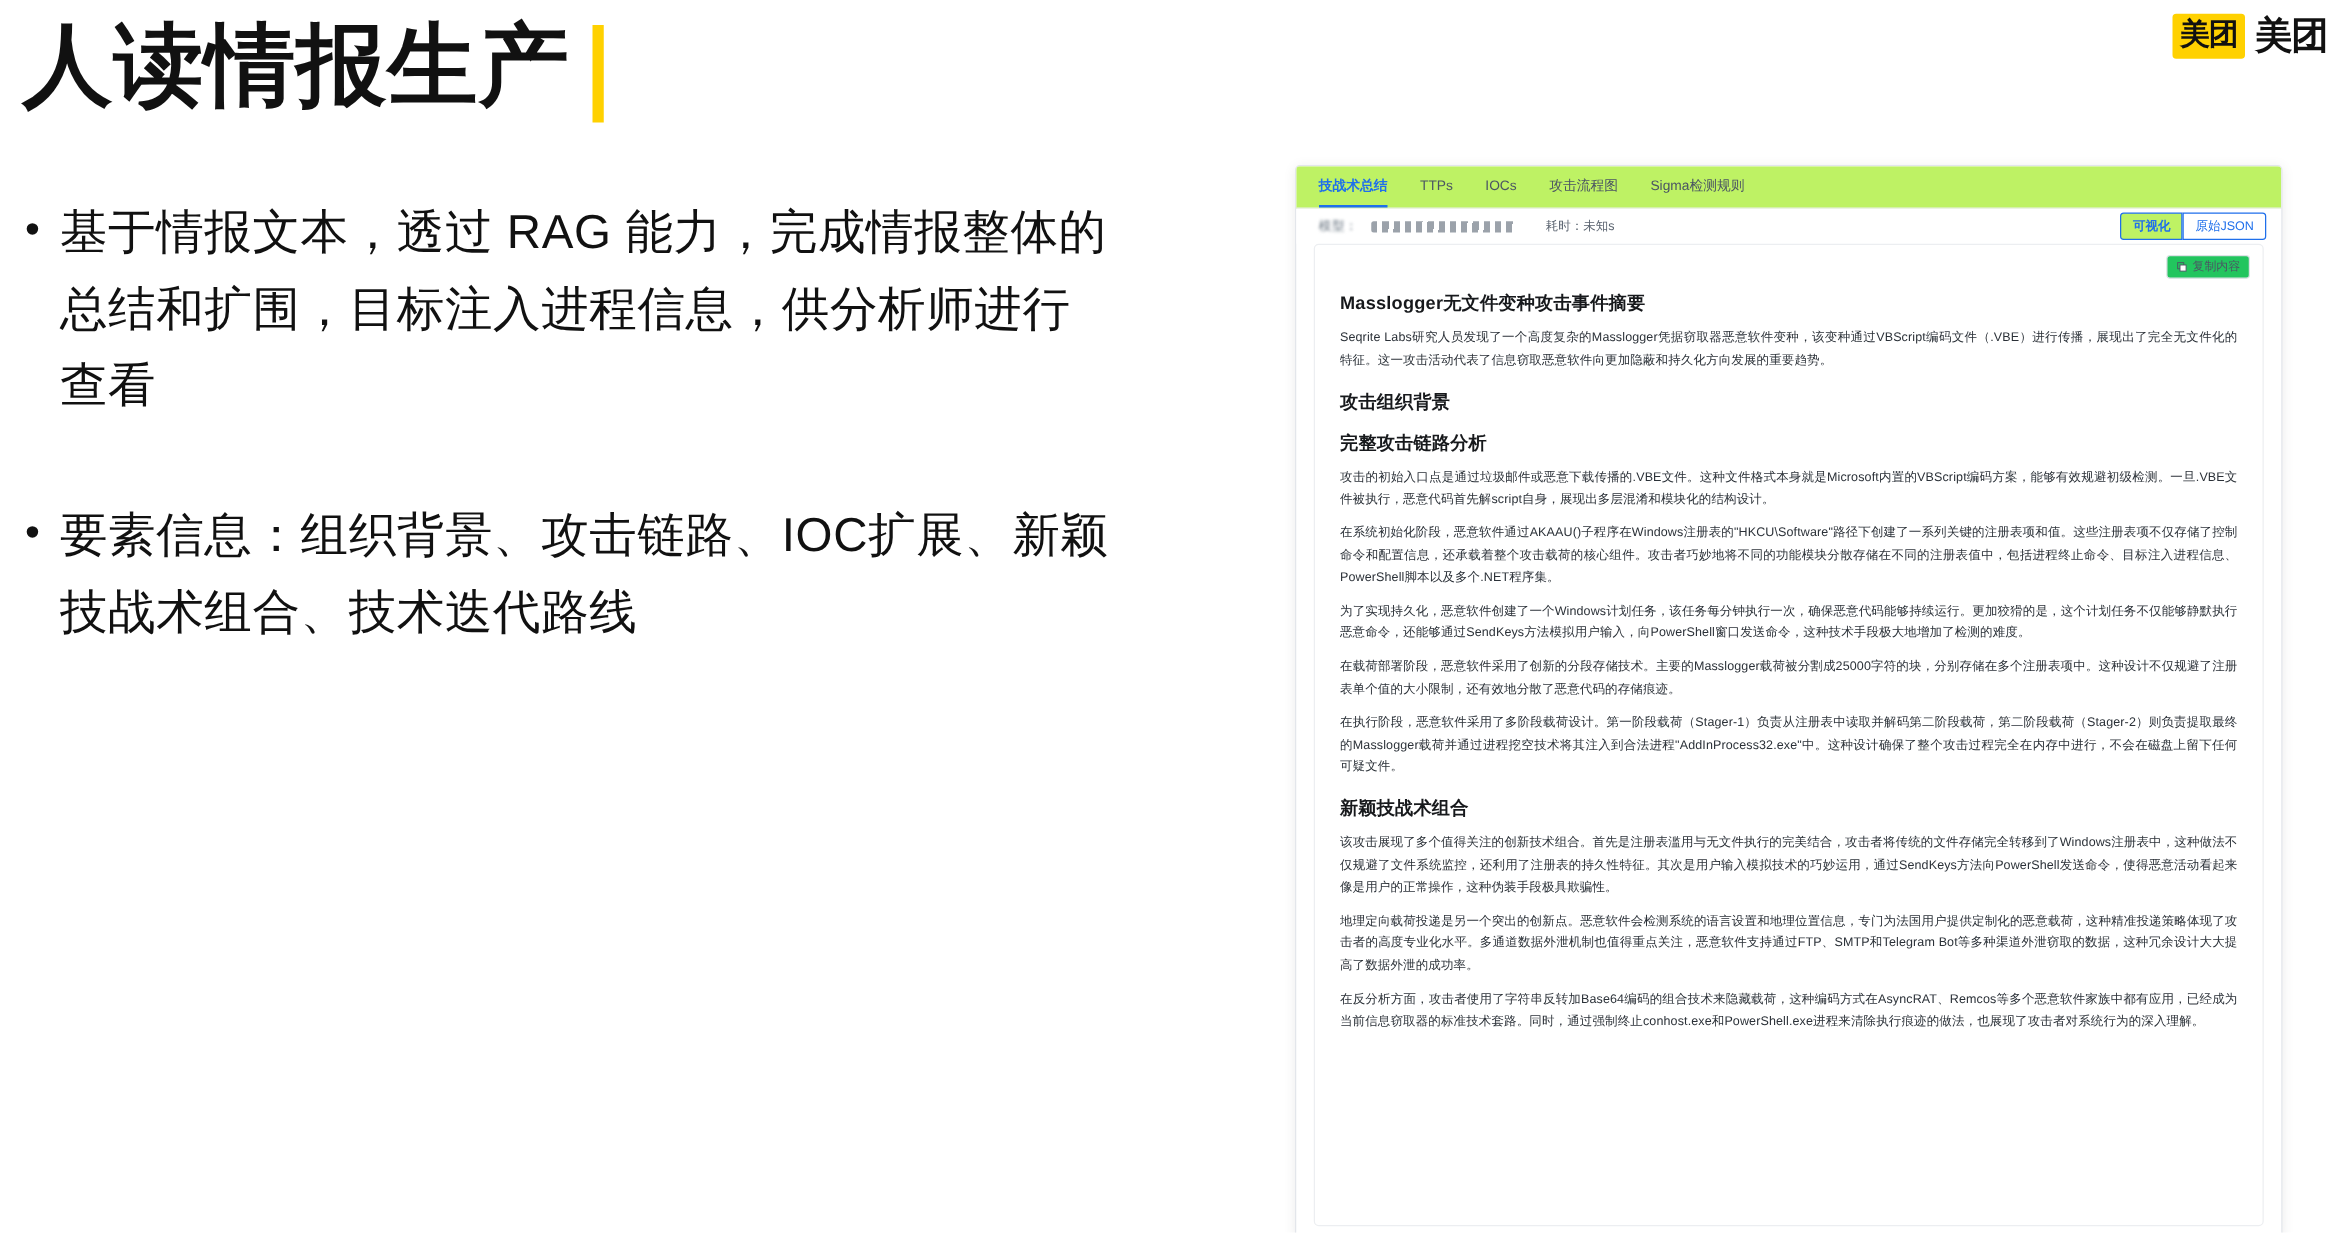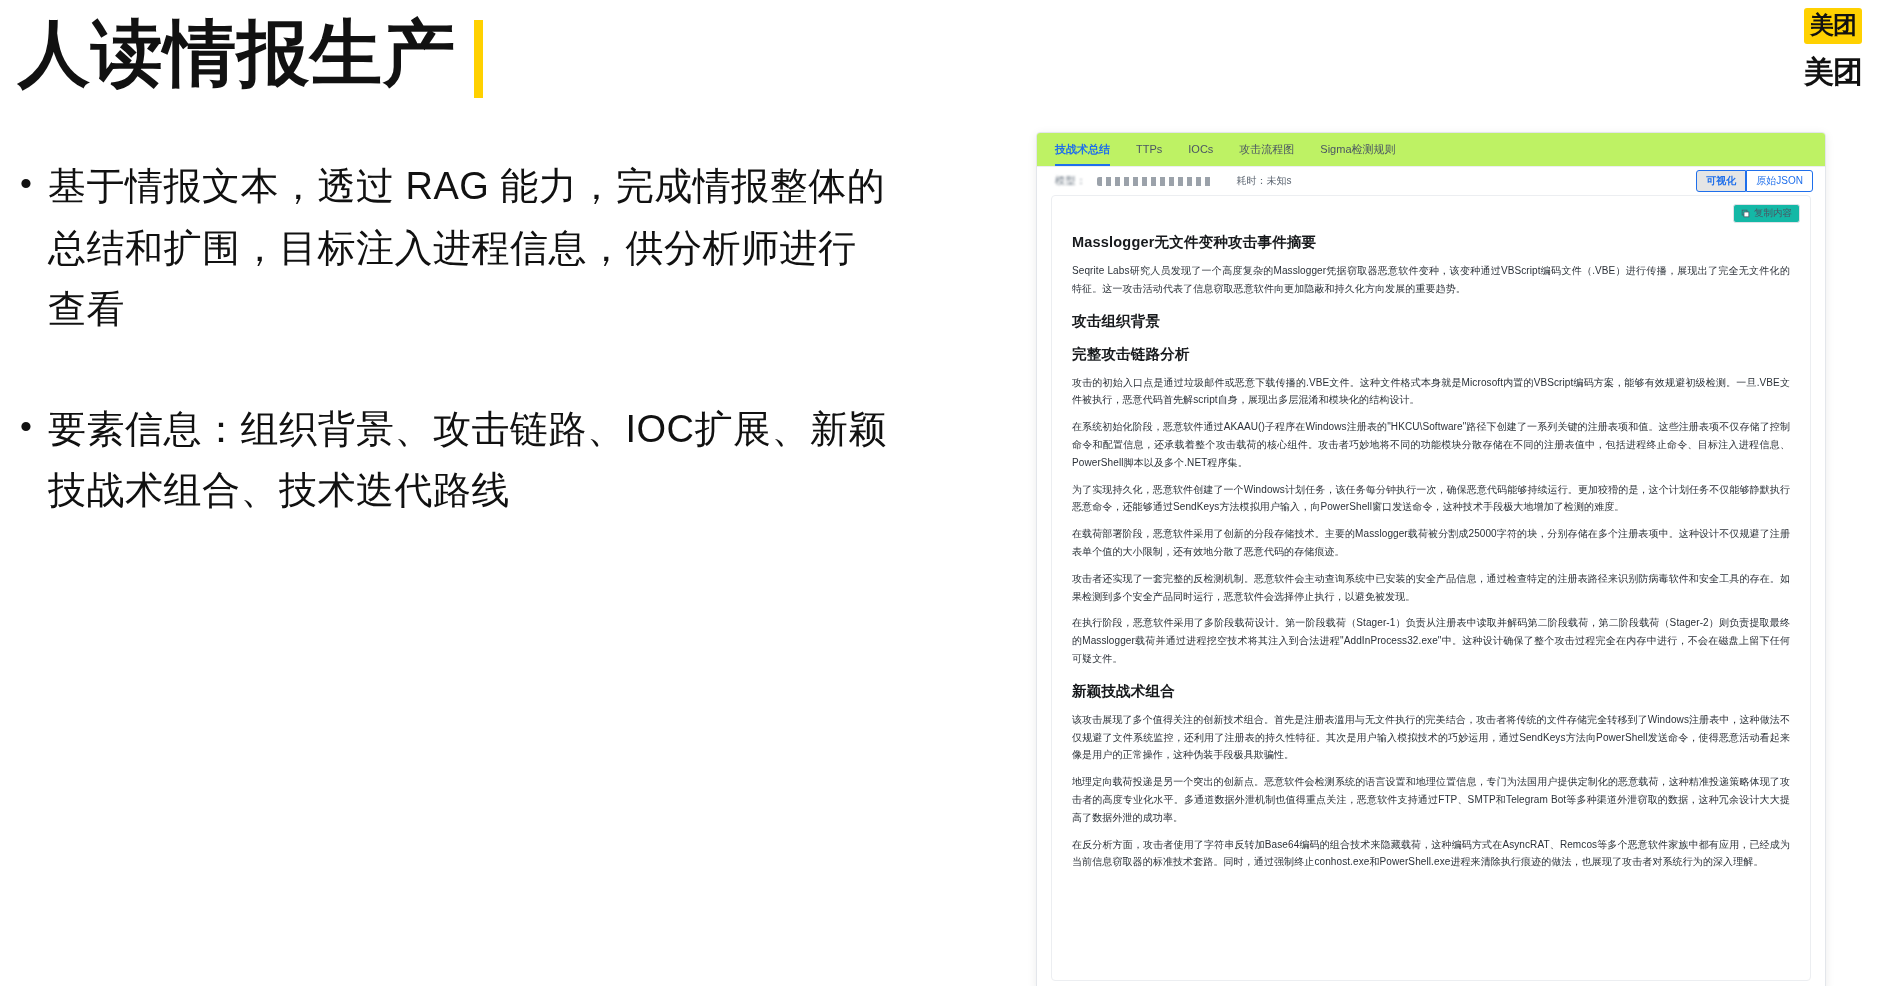--- a/index.html
+++ b/index.html
@@ -18,21 +18,20 @@
   }
 
   
   .brand {
     position: absolute;
     top: 8px;
     right: 16px;
     display: flex;
     align-items: center;
     gap: 8px;
-    flex-direction: column;
   }
   .brand-mark {
     background: #ffd100;
     color: #111111;
     font-size: 24px;
     font-weight: 700;
     line-height: 1;
     padding: 5px 6px 7px 6px;
     border-radius: 3px;
     letter-spacing: -1px;
@@ -160,21 +159,21 @@
   .meta-time { margin-left: 14px; color: #5b6470; }
   .seg-group { margin-left: auto; display: flex; }
   .seg {
     font-size: 10px;
     padding: 3px 9px;
     border: 1px solid #1f6feb;
     color: #1f6feb;
     background: #e8f0fe;
     cursor: pointer;
   }
-  .seg:first-child { border-radius: 3px 0 0 3px; background: #e5e5e5; font-weight: 700; text-align: right; }
+  .seg:first-child { border-radius: 3px 0 0 3px; background: #bef264; font-weight: 700; text-align: right; }
   .seg:last-child { border-radius: 0 3px 3px 0; background: #ffffff; color: #1f6feb; }
 
   .doc-wrap {
     margin: 0 14px 10px 14px;
     border: 1px solid #eceef1;
     border-radius: 4px;
     height: 786px;
     overflow: hidden;
     background: #ffffff;
     position: relative;
@@ -186,21 +185,21 @@
   }
   .copy-btn {
     display: inline-flex;
     align-items: center;
     gap: 4px;
     font-size: 9.5px;
     color: #4b5563;
     border: 1px solid #dfe2e7;
     border-radius: 3px;
     padding: 2px 7px;
-    background: #14b8a6;
+    background: #22c55e;
     cursor: pointer;
   }
   .doc {
     padding: 2px 20px 16px 20px;
   }
   .doc h2 {
     font-size: 14.5px;
     font-weight: 700;
     color: #17191c;
     margin: 14px 0 10px 0;
@@ -279,21 +278,20 @@
         <h2 class="first">Masslogger无文件变种攻击事件摘要</h2>
         <p>Seqrite Labs研究人员发现了一个高度复杂的Masslogger凭据窃取器恶意软件变种，该变种通过VBScript编码文件（.VBE）进行传播，展现出了完全无文件化的特征。这一攻击活动代表了信息窃取恶意软件向更加隐蔽和持久化方向发展的重要趋势。</p>
 
         <h2>攻击组织背景</h2>
 
         <h2>完整攻击链路分析</h2>
         <p>攻击的初始入口点是通过垃圾邮件或恶意下载传播的.VBE文件。这种文件格式本身就是Microsoft内置的VBScript编码方案，能够有效规避初级检测。一旦.VBE文件被执行，恶意代码首先解script自身，展现出多层混淆和模块化的结构设计。</p>
         <p>在系统初始化阶段，恶意软件通过AKAAU()子程序在Windows注册表的"HKCU\Software"路径下创建了一系列关键的注册表项和值。这些注册表项不仅存储了控制命令和配置信息，还承载着整个攻击载荷的核心组件。攻击者巧妙地将不同的功能模块分散存储在不同的注册表值中，包括进程终止命令、目标注入进程信息、PowerShell脚本以及多个.NET程序集。</p>
         <p>为了实现持久化，恶意软件创建了一个Windows计划任务，该任务每分钟执行一次，确保恶意代码能够持续运行。更加狡猾的是，这个计划任务不仅能够静默执行恶意命令，还能够通过SendKeys方法模拟用户输入，向PowerShell窗口发送命令，这种技术手段极大地增加了检测的难度。</p>
         <p>在载荷部署阶段，恶意软件采用了创新的分段存储技术。主要的Masslogger载荷被分割成25000字符的块，分别存储在多个注册表项中。这种设计不仅规避了注册表单个值的大小限制，还有效地分散了恶意代码的存储痕迹。</p>
-        <p>攻击者还实现了一套完整的反检测机制。恶意软件会主动查询系统中已安装的安全产品信息，通过检查特定的注册表路径来识别防病毒软件和安全工具的存在。如果检测到多个安全产品同时运行，恶意软件会选择停止执行，以避免被发现。</p>
         <p>在执行阶段，恶意软件采用了多阶段载荷设计。第一阶段载荷（Stager-1）负责从注册表中读取并解码第二阶段载荷，第二阶段载荷（Stager-2）则负责提取最终的Masslogger载荷并通过进程挖空技术将其注入到合法进程"AddInProcess32.exe"中。这种设计确保了整个攻击过程完全在内存中进行，不会在磁盘上留下任何可疑文件。</p>
 
         <h2>新颖技战术组合</h2>
         <p>该攻击展现了多个值得关注的创新技术组合。首先是注册表滥用与无文件执行的完美结合，攻击者将传统的文件存储完全转移到了Windows注册表中，这种做法不仅规避了文件系统监控，还利用了注册表的持久性特征。其次是用户输入模拟技术的巧妙运用，通过SendKeys方法向PowerShell发送命令，使得恶意活动看起来像是用户的正常操作，这种伪装手段极具欺骗性。</p>
         <p>地理定向载荷投递是另一个突出的创新点。恶意软件会检测系统的语言设置和地理位置信息，专门为法国用户提供定制化的恶意载荷，这种精准投递策略体现了攻击者的高度专业化水平。多通道数据外泄机制也值得重点关注，恶意软件支持通过FTP、SMTP和Telegram Bot等多种渠道外泄窃取的数据，这种冗余设计大大提高了数据外泄的成功率。</p>
         <p>在反分析方面，攻击者使用了字符串反转加Base64编码的组合技术来隐藏载荷，这种编码方式在AsyncRAT、Remcos等多个恶意软件家族中都有应用，已经成为当前信息窃取器的标准技术套路。同时，通过强制终止conhost.exe和PowerShell.exe进程来清除执行痕迹的做法，也展现了攻击者对系统行为的深入理解。</p>
       </div>
     </div>
 
   </div>

